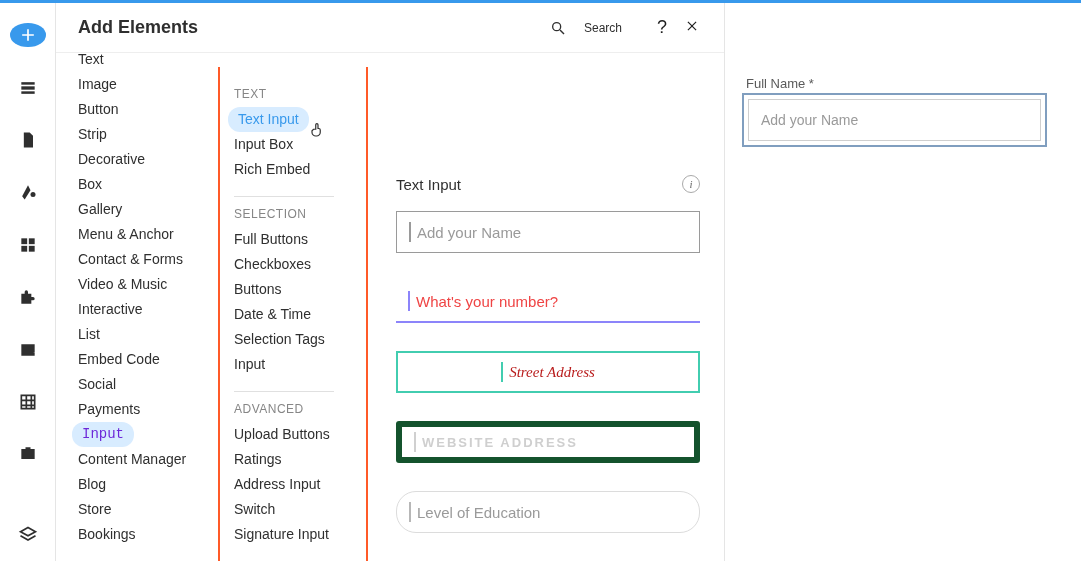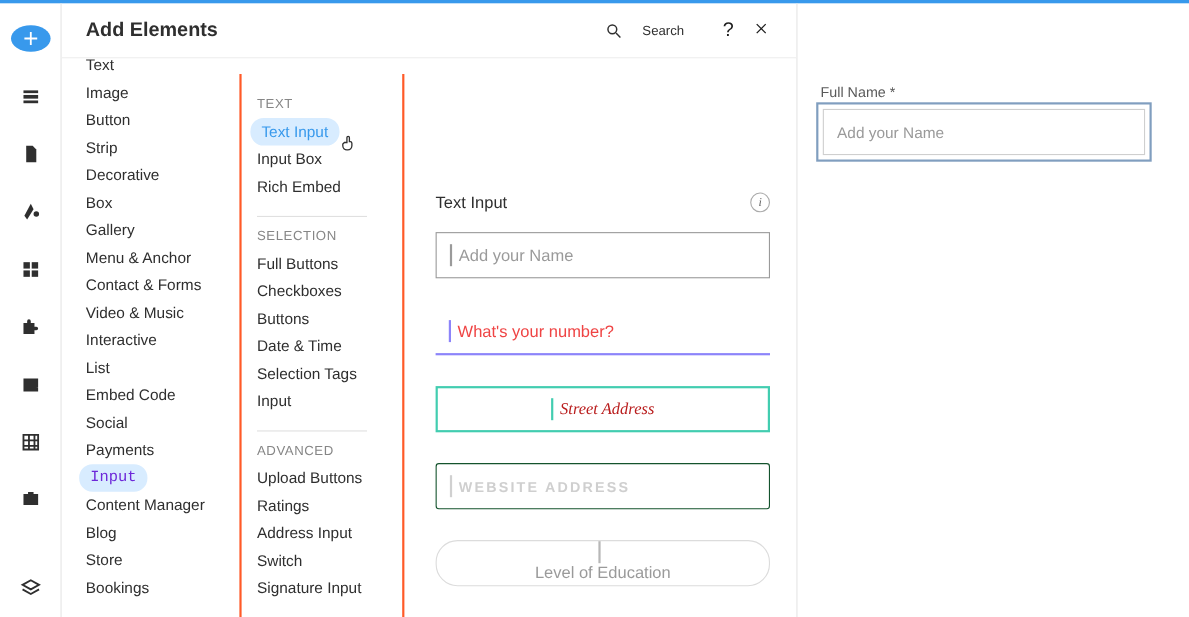--- a/index.html
+++ b/index.html
@@ -190,25 +190,25 @@
     .pv2 .ph { color: #ef4444; }
 
     .pv3 { border: 2px solid #42cdb0; justify-content: center; }
     .pv3 .caret { background: #42cdb0; }
     .pv3 .ph { color: #b91c1c; font-family: Georgia, 'Times New Roman', serif; font-style: italic; }
 
     .pv4 { background: #4bd468; border-radius: 4px; }
     .pv4 .caret { background: #fff; }
     .pv4 .ph { color: #fff; font-style: italic; }
 
-    .pv5 { border: 1px solid #14532d; border-radius: 3px; }
+    .pv5 { border: 6px solid #14532d; border-radius: 3px; }
     .pv5 .caret { background: #d0d0d0; }
     .pv5 .ph { color: #cfcfcf; font-weight: 700; letter-spacing: 2px; text-transform: uppercase; font-size: 13px; }
 
-    .pv6 { border: 1px solid #dcdcdc; border-radius: 20px; margin-bottom: 10px; flex-direction: column; }
+    .pv6 { border: 1px solid #dcdcdc; border-radius: 20px; margin-bottom: 10px; }
     .pv6 .caret { background: #b7b7b7; }
     .pv6 .ph { color: #9a9a9a; }
 
     .canvas {
       position: absolute;
       left: 742px; top: 76px;
       width: 305px;
     }
     .canvas-label {
       font-size: 13px;

